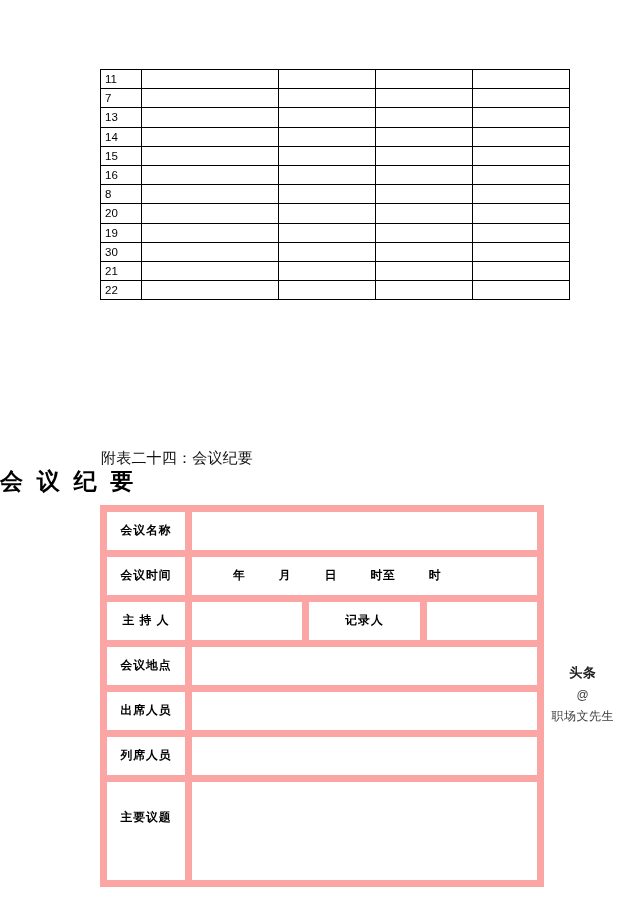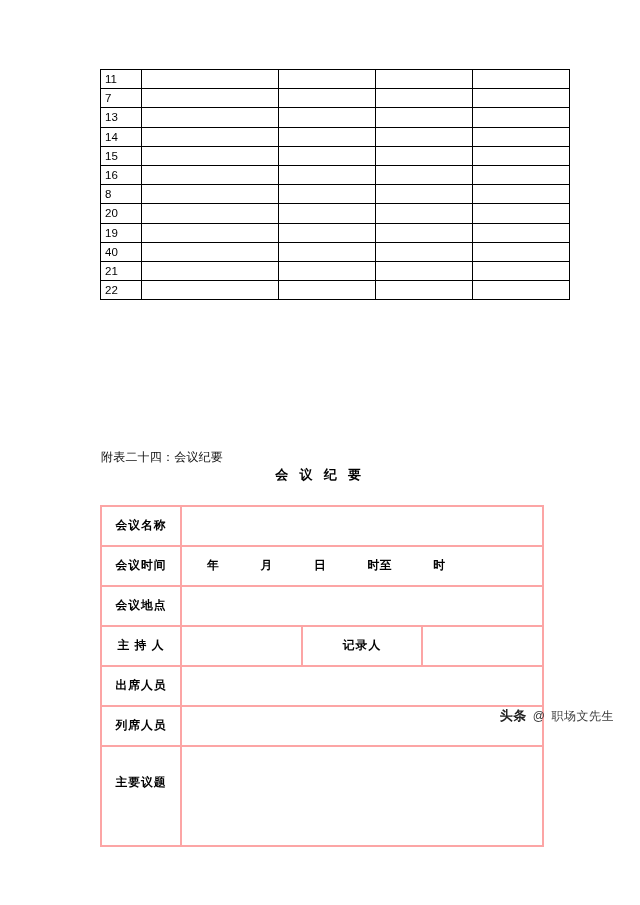--- a/index.html
+++ b/index.html
@@ -62,72 +62,72 @@
     color: #111;
     letter-spacing: 0.2px;
   }
   .notes div { white-space: nowrap; }
 
   .appendix {
     position: absolute;
     left: 101px;
     top: 449px;
     font-family: "Liberation Sans", sans-serif;
-    font-size: 12px;
+    font-size: 15px;
     color: #111;
     letter-spacing: 0.2px;
     white-space: nowrap;
   }
 
   
   .doc-title {
     position: absolute;
     left: 0;
     top: 466px;
     width: 640px;
-    text-align: center;
+    text-align: left;
     font-family: "Liberation Serif", serif;
     font-weight: bold;
-    font-size: 13px;
+    font-size: 23px;
     letter-spacing: 4px;
   }
 
   
   .min-table {
     position: absolute;
     left: 100px;
     top: 505px;
     width: 444px;
     border-collapse: collapse;
     table-layout: fixed;
   }
   .min-table td {
-    border: 2px solid #fca5a5;
+    border: 7px solid #fca5a5;
     font-size: 11.8px;
     font-family: "Liberation Sans", sans-serif;
     vertical-align: middle;
   }
   .min-table td.label {
     width: 78px;
     height: 36px;
     text-align: center;
     font-weight: bold;
     letter-spacing: 1px;
     padding: 0;
   }
   .min-table td.val {
     padding-left: 8px;
   }
 
   .datetime-line {
-    font-family: Liberation Mono, monospace;
+    font-family: Liberation Sans, sans-serif;
     font-size: 11.8px;
     font-weight: bold;
     letter-spacing: 0.5px;
-    padding-left: 24px;
+    padding-left: 40px;
   }
   .datetime-line span { display: inline-block; }
   .dt-gap { width: 26px; }
 
   .min-table td.label-mid {
     width: 74px;
     text-align: center;
     font-weight: bold;
     letter-spacing: 1px;
   }
@@ -141,20 +141,21 @@
     position: absolute;
     right: 26px;
     bottom: 28px;
     display: flex;
     align-items: center;
     gap: 6px;
     font-family: "Liberation Sans", sans-serif;
     font-size: 12px;
     color: #3a3a3a;
     letter-spacing: 0.5px;
+    flex-direction: column;
   }
   .credit .tt-logo {
     font-weight: bold;
     font-size: 13px;
     color: #222;
   }
 </style>
 </head>
 <body>
 
@@ -219,21 +220,21 @@
         <td class="c5"></td>
       </tr>
       <tr>
         <td class="num">19</td>
         <td class="c2"></td>
         <td class="c3"></td>
         <td class="c4"></td>
         <td class="c5"></td>
       </tr>
       <tr>
-        <td class="num">40</td>
+        <td class="num">30</td>
         <td class="c2"></td>
         <td class="c3"></td>
         <td class="c4"></td>
         <td class="c5"></td>
       </tr>
       <tr>
         <td class="num">21</td>
         <td class="c2"></td>
         <td class="c3"></td>
         <td class="c4"></td>
@@ -270,28 +271,28 @@
             <span class="dt-gap"></span>
             <span>日</span>
             <span class="dt-gap"></span>
             <span>时至</span>
             <span class="dt-gap"></span>
             <span>时</span>
           </div>
         </td>
       </tr>
       <tr class="tall-row">
-        <td class="label">会议地点</td>
-        <td class="val" colspan="3"></td>
-      </tr>
-      <tr class="tall-row">
         <td class="label">主 持 人</td>
         <td class="val" style="width:136px;"></td>
         <td class="label-mid">记录人</td>
         <td class="val"></td>
+      </tr>
+      <tr class="tall-row">
+        <td class="label">会议地点</td>
+        <td class="val" colspan="3"></td>
       </tr>
       <tr class="tall-row">
         <td class="label">出席人员</td>
         <td class="val" colspan="3"></td>
       </tr>
       <tr class="tall-row">
         <td class="label">列席人员</td>
         <td class="val" colspan="3"></td>
       </tr>
       <tr class="topic-row">

